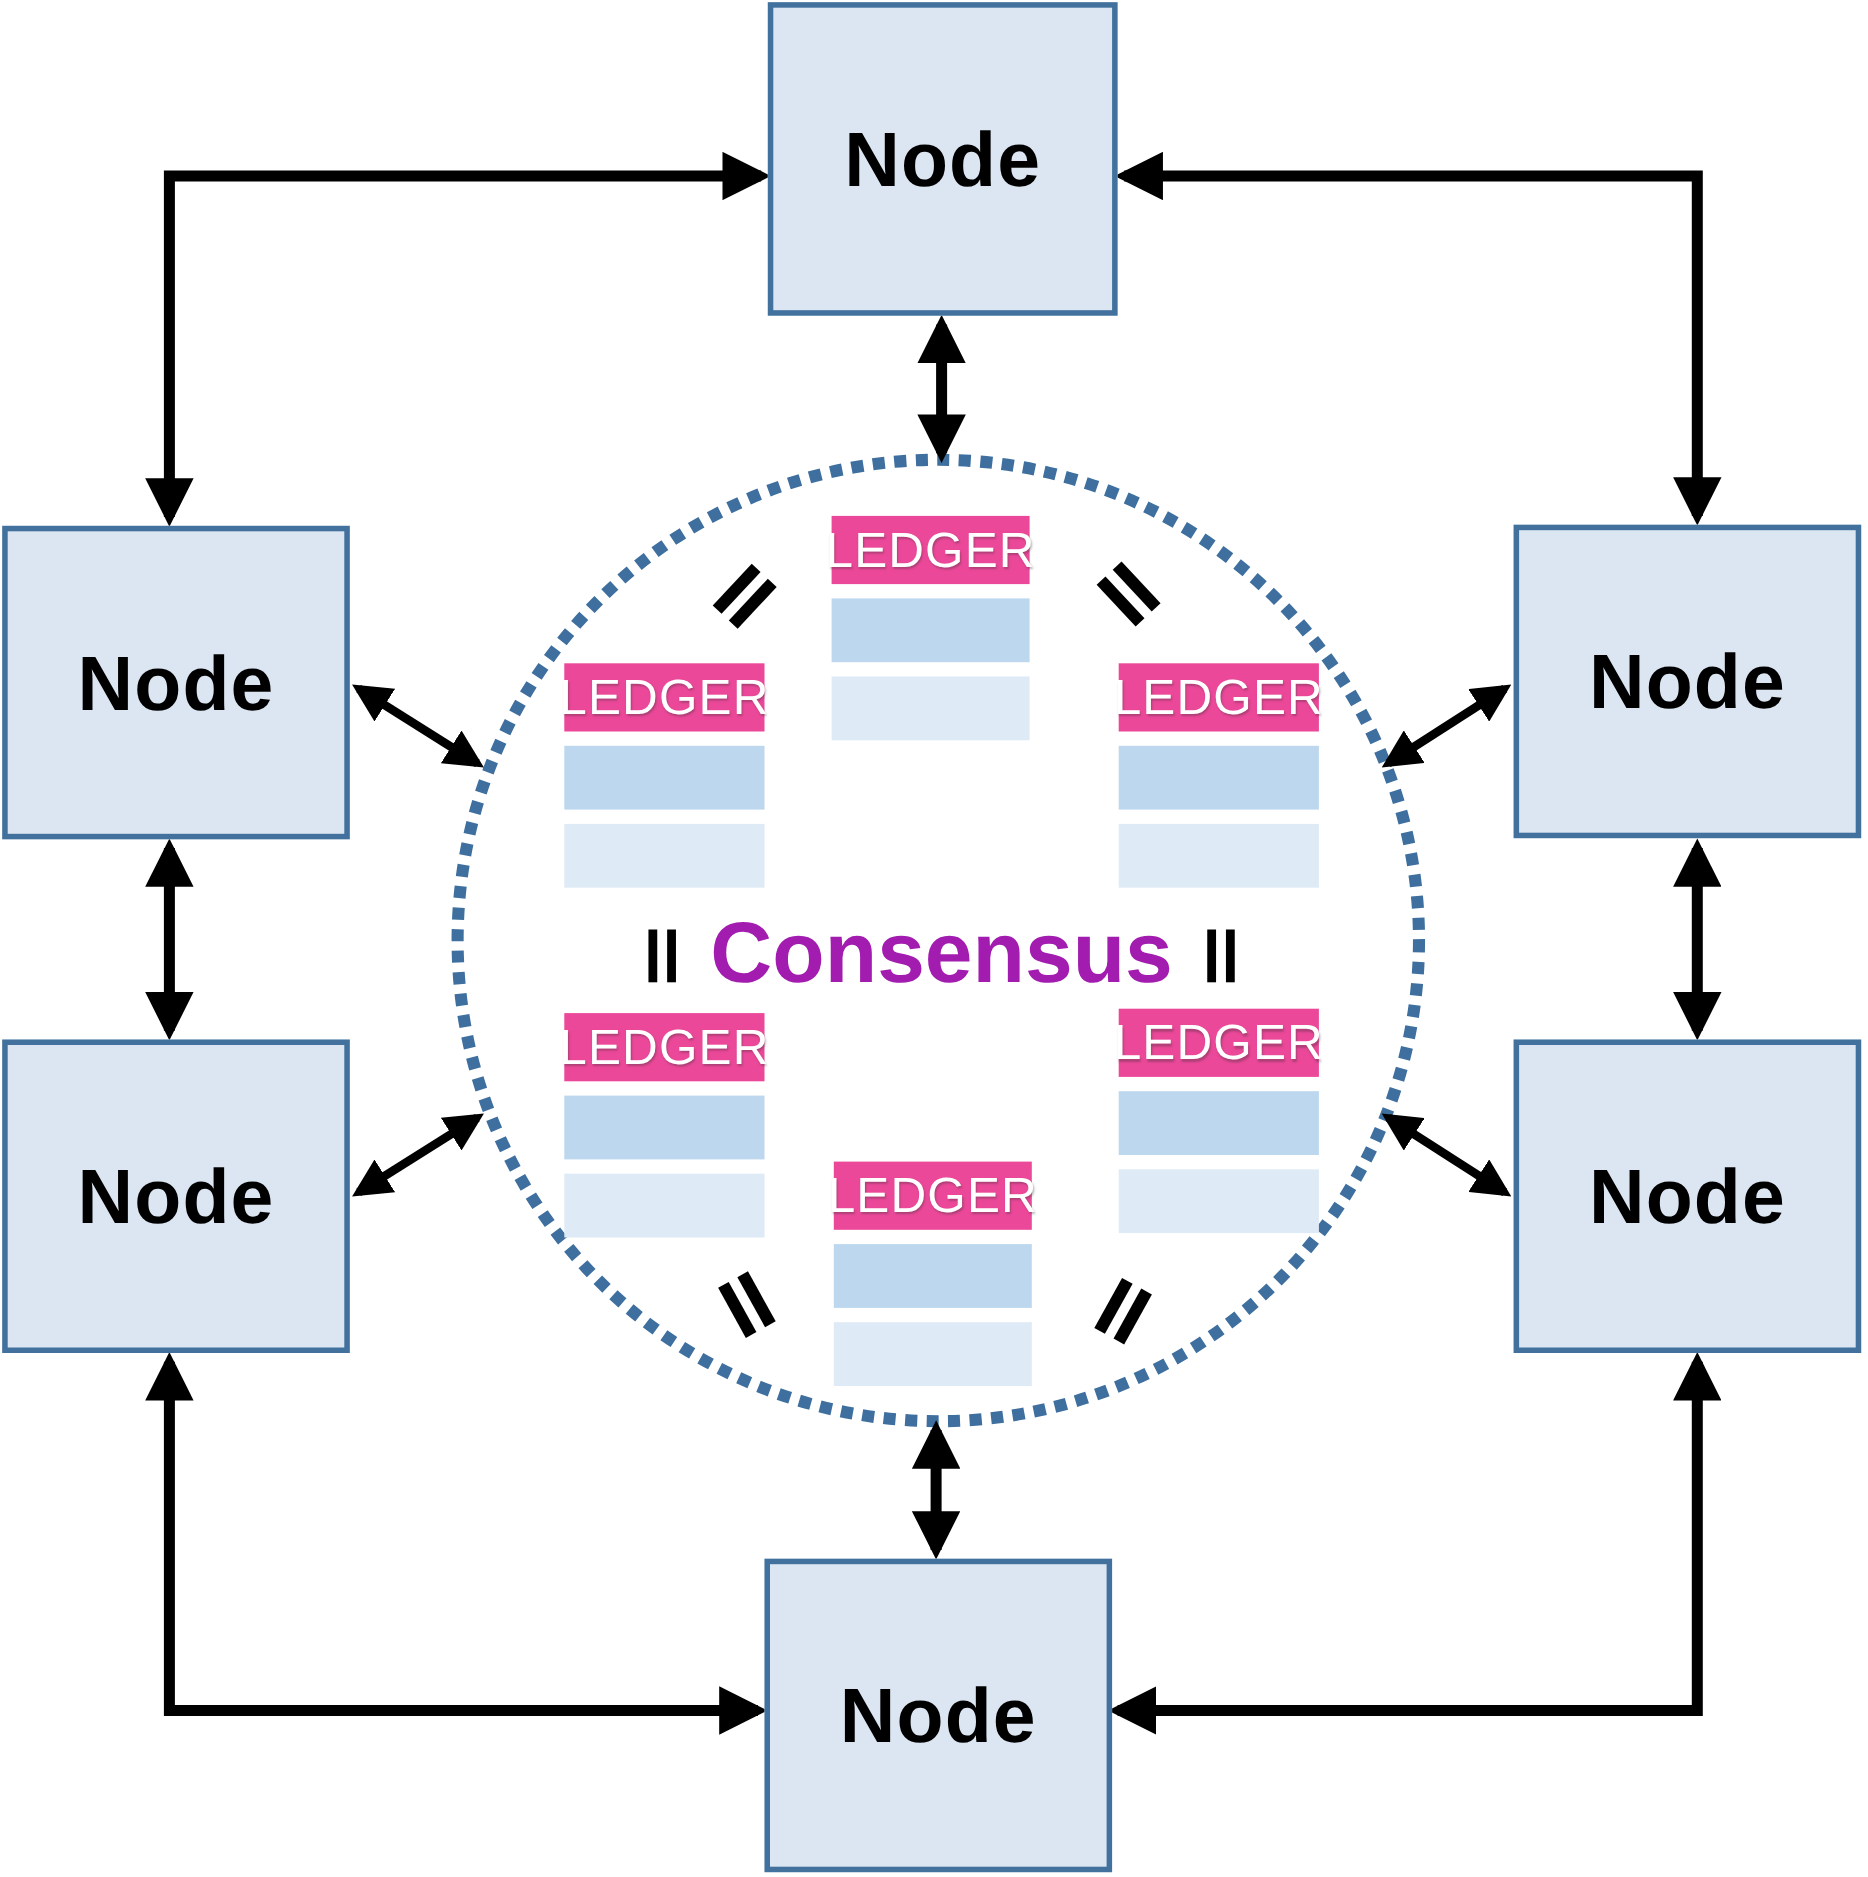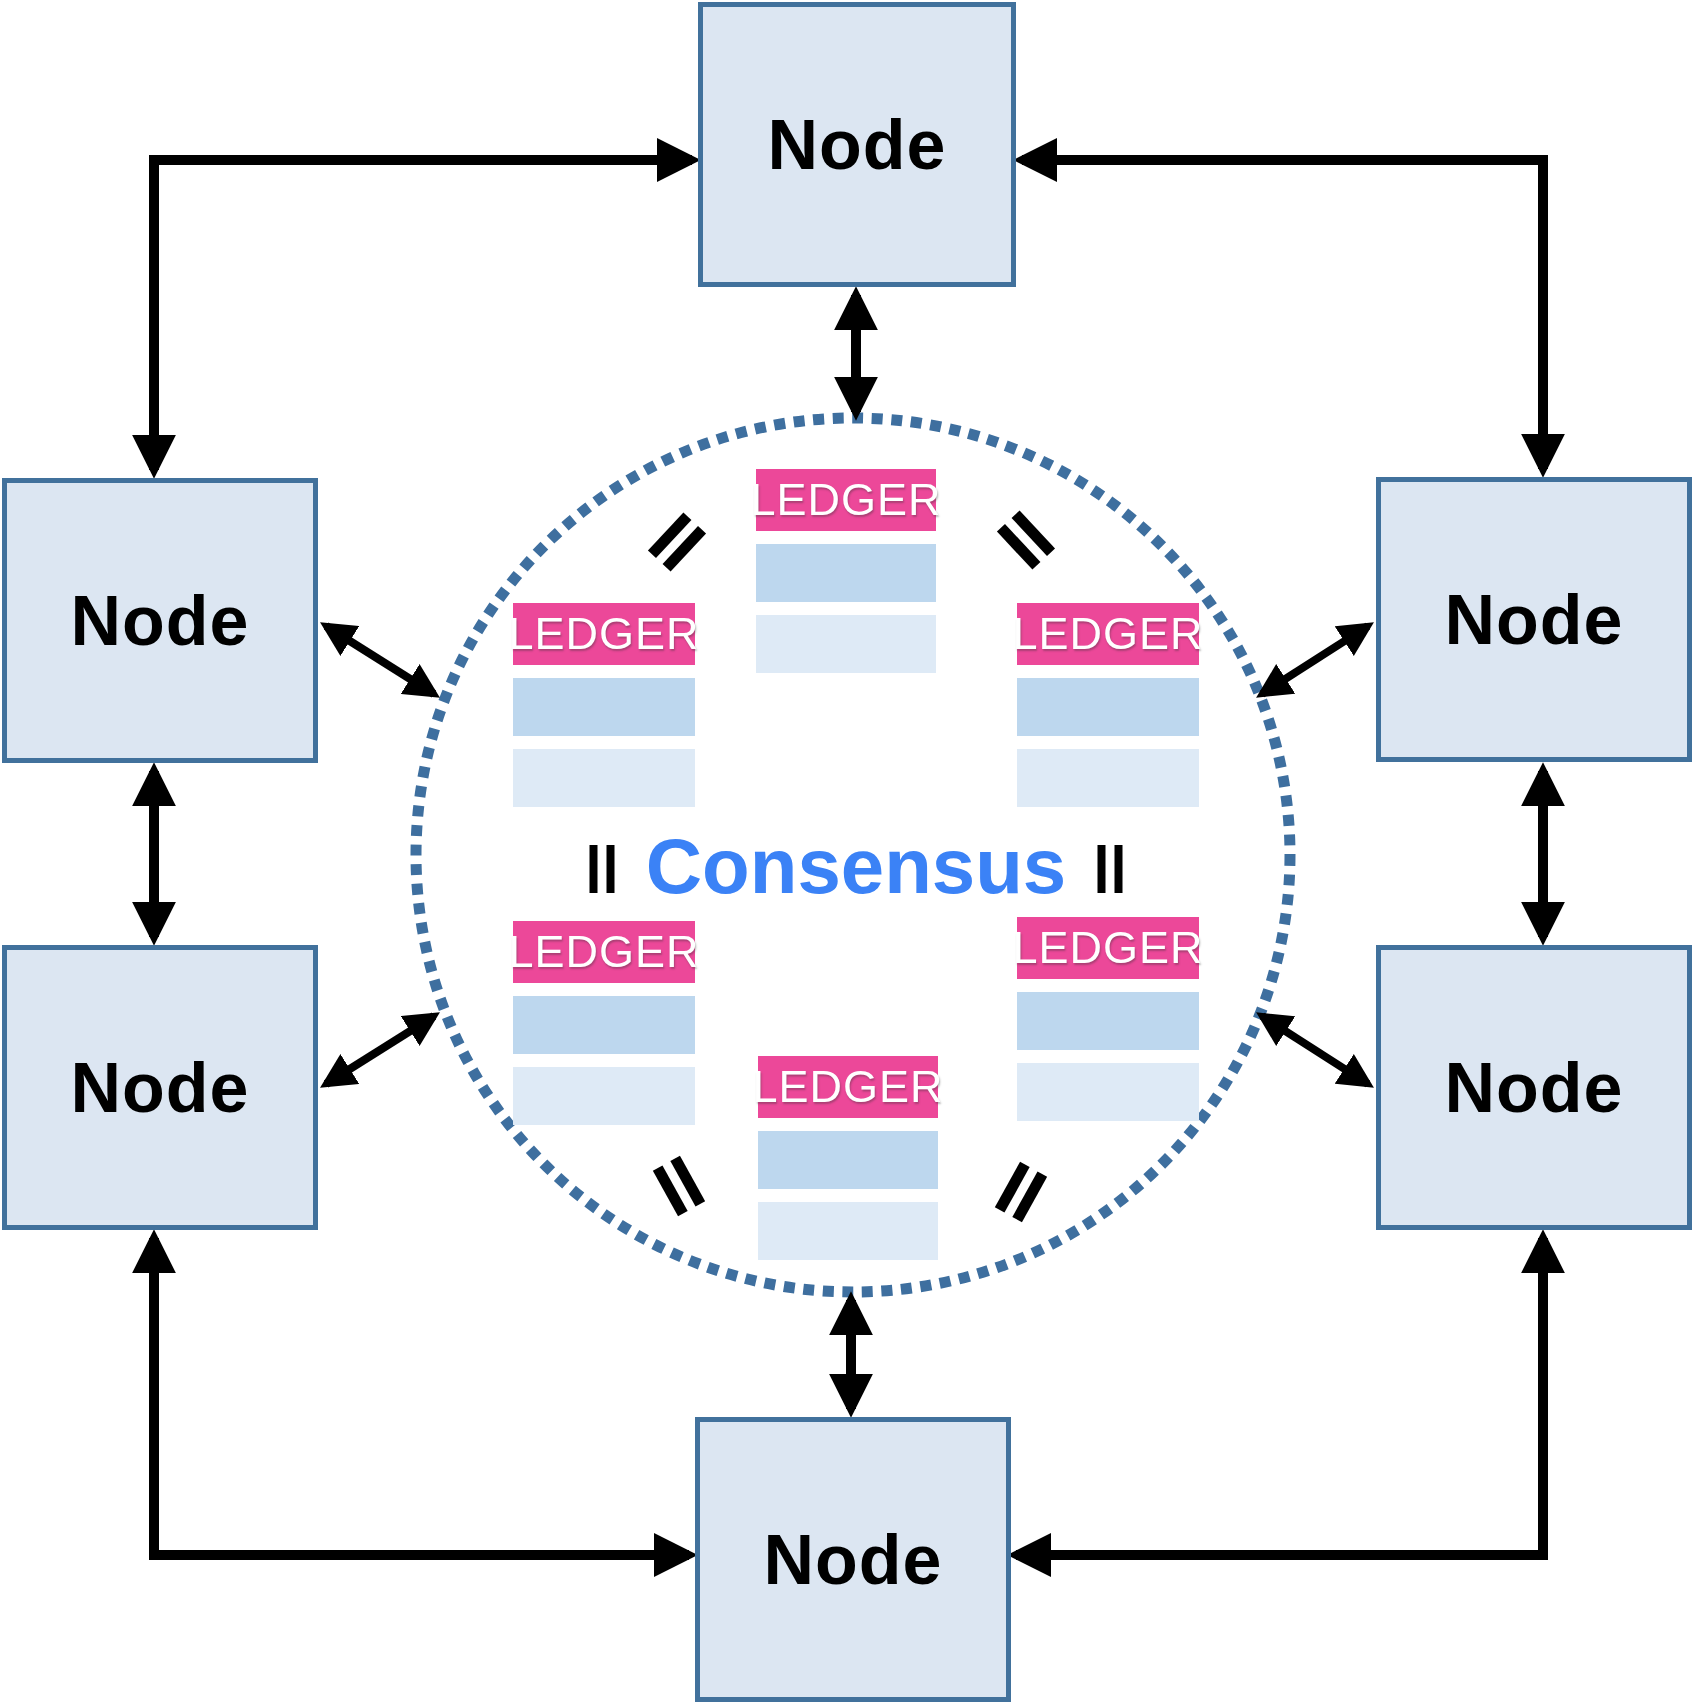--- a/index.html
+++ b/index.html
@@ -21,21 +21,21 @@
     box-sizing:border-box;height:62px;background:#ec4899;
     display:flex;align-items:center;justify-content:center;
     color:#ffffff;font-size:45px;font-weight:400;letter-spacing:1px;
     text-shadow:1px 2px 2px rgba(50,50,50,.35);
   }
   .ledger .row{height:58px;margin-top:13px;}
   .ledger .row.medium{background:#bdd7ee;}
   .ledger .row.light{background:#deeaf6;}
   .consensus-label{
     position:absolute;left:856px;top:866px;transform:translate(-50%,-50%);
-    font-size:78px;font-weight:700;color:#3b82f6;white-space:nowrap;
+    font-size:78px;font-weight:700;color:#a21caf;white-space:nowrap;
   }
   .eq{
     position:absolute;display:flex;transform-origin:center center;
   }
   .eq i{display:block;background:#000000;}
   .eq.mid i{width:8px;height:48px;}
   .eq.mid i + i{margin-left:9px;}
   .eq.diag i{width:11px;height:52px;}
   .eq.diag i + i{margin-left:9px;}
 </style>

